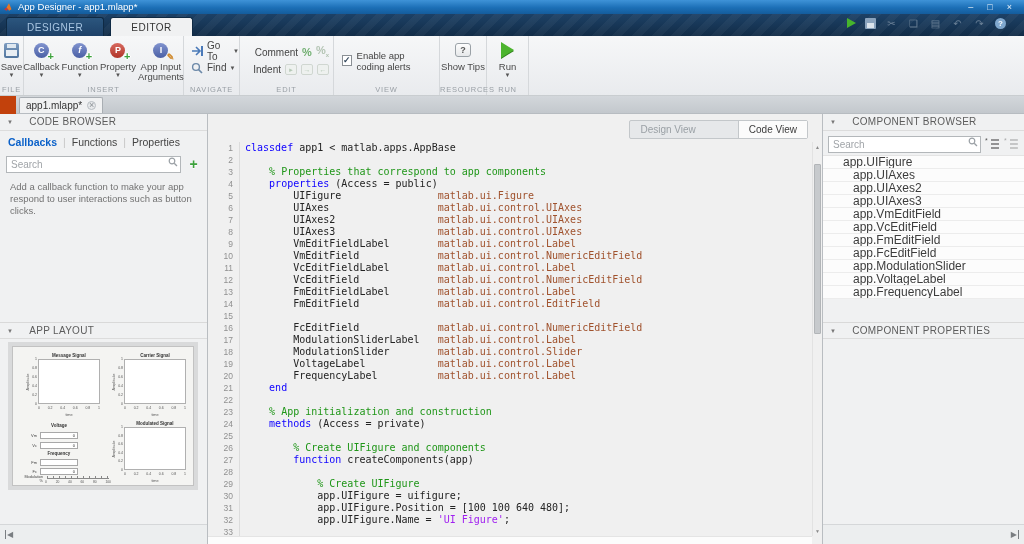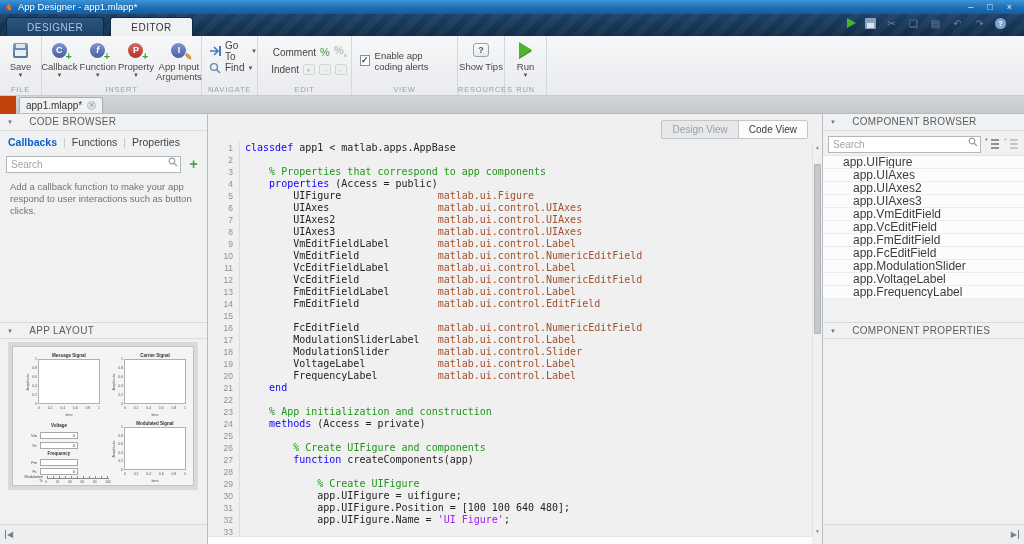--- a/index.html
+++ b/index.html
@@ -119,21 +119,21 @@
     background:repeating-linear-gradient(90deg,#888 0 1px,transparent 1px 6px);}
   .ms-labels{position:absolute;left:24px;right:-2px;top:7px;display:flex;justify-content:space-between;font-size:3.3px;color:#555;}
   .collapse-strip{position:absolute;left:0;bottom:0;width:100%;height:20px;background:#eceeef;border-top:1px solid #d5d7d9;
     display:flex;align-items:center;font-size:8px;color:#7a7e82;padding:0 5px;}
 
   
   .editor{position:absolute;left:208px;top:114px;width:614px;height:430px;background:#f0f0f0;}
   .view-toggle{position:absolute;right:14px;top:6px;display:flex;border:1px solid #c3c7ca;border-radius:2px;
     background:#e6e8ea;font-size:10px;height:19px;}
   .vt-btn{padding:0 10px;line-height:17px;color:#9aa0a5;}
-  .vt-btn.active{background:#fbfbfb;border-left:1px solid #c3c7ca;color:#3c3c3c;}
+  .vt-btn.active{background:#fbfbfb;border-left:1px solid #c3c7ca;color:#3c3c3c;margin-left:32px;}
   .code-wrap{position:absolute;left:0;right:10px;top:28px;bottom:8px;overflow:hidden;
     font-family:"DejaVu Sans Mono","Liberation Mono",monospace;font-size:10px;line-height:12px;}
   .code-line{display:flex;height:12px;}
   .ln{width:32px;padding-right:6px;text-align:right;color:#909090;font-size:8.5px;flex:none;
     border-right:1px solid #dcdcdc;font-family:"Liberation Sans",sans-serif;}
   .lt{padding-left:5px;white-space:pre;}
   .k{color:#0e00ff;} .c{color:#1f9618;} .t{color:#a0522d;} .s{color:#a020f0;} .p{color:#232323;}
   .vscroll{position:absolute;right:0;top:28px;bottom:8px;width:10px;background:#f0f0f0;border-left:1px solid #e2e2e2;}
   .vthumb{position:absolute;left:1px;right:1px;top:22px;height:170px;background:#c7cacd;border:1px solid #b2b5b8;border-radius:1px;}
   .sarrow{position:absolute;left:0;width:100%;text-align:center;font-size:5px;color:#8a8a8a;}
@@ -176,21 +176,21 @@
         <span class="qa-icon qa-dim">❑</span>
         <span class="qa-icon qa-dim">▤</span>
         <span class="qa-icon qa-dim">↶</span>
         <span class="qa-icon qa-dim">↷</span>
         <span class="qa-icon qa-help">?</span>
       </span>
   </div>
 
   <div class="ribbon">
 
-    <div class="rib-sec" style="width:42px">
+    <div class="rib-sec" style="width:24px">
       <div class="big-btns">
         <div class="big-btn">
           <span class="bicon">
               <span class="floppy"></span>
             </span>
           <span class="blabel">Save</span>
           <span class="caret">▼</span>
         </div>
       </div>
       <div class="rib-label">FILE</div>

